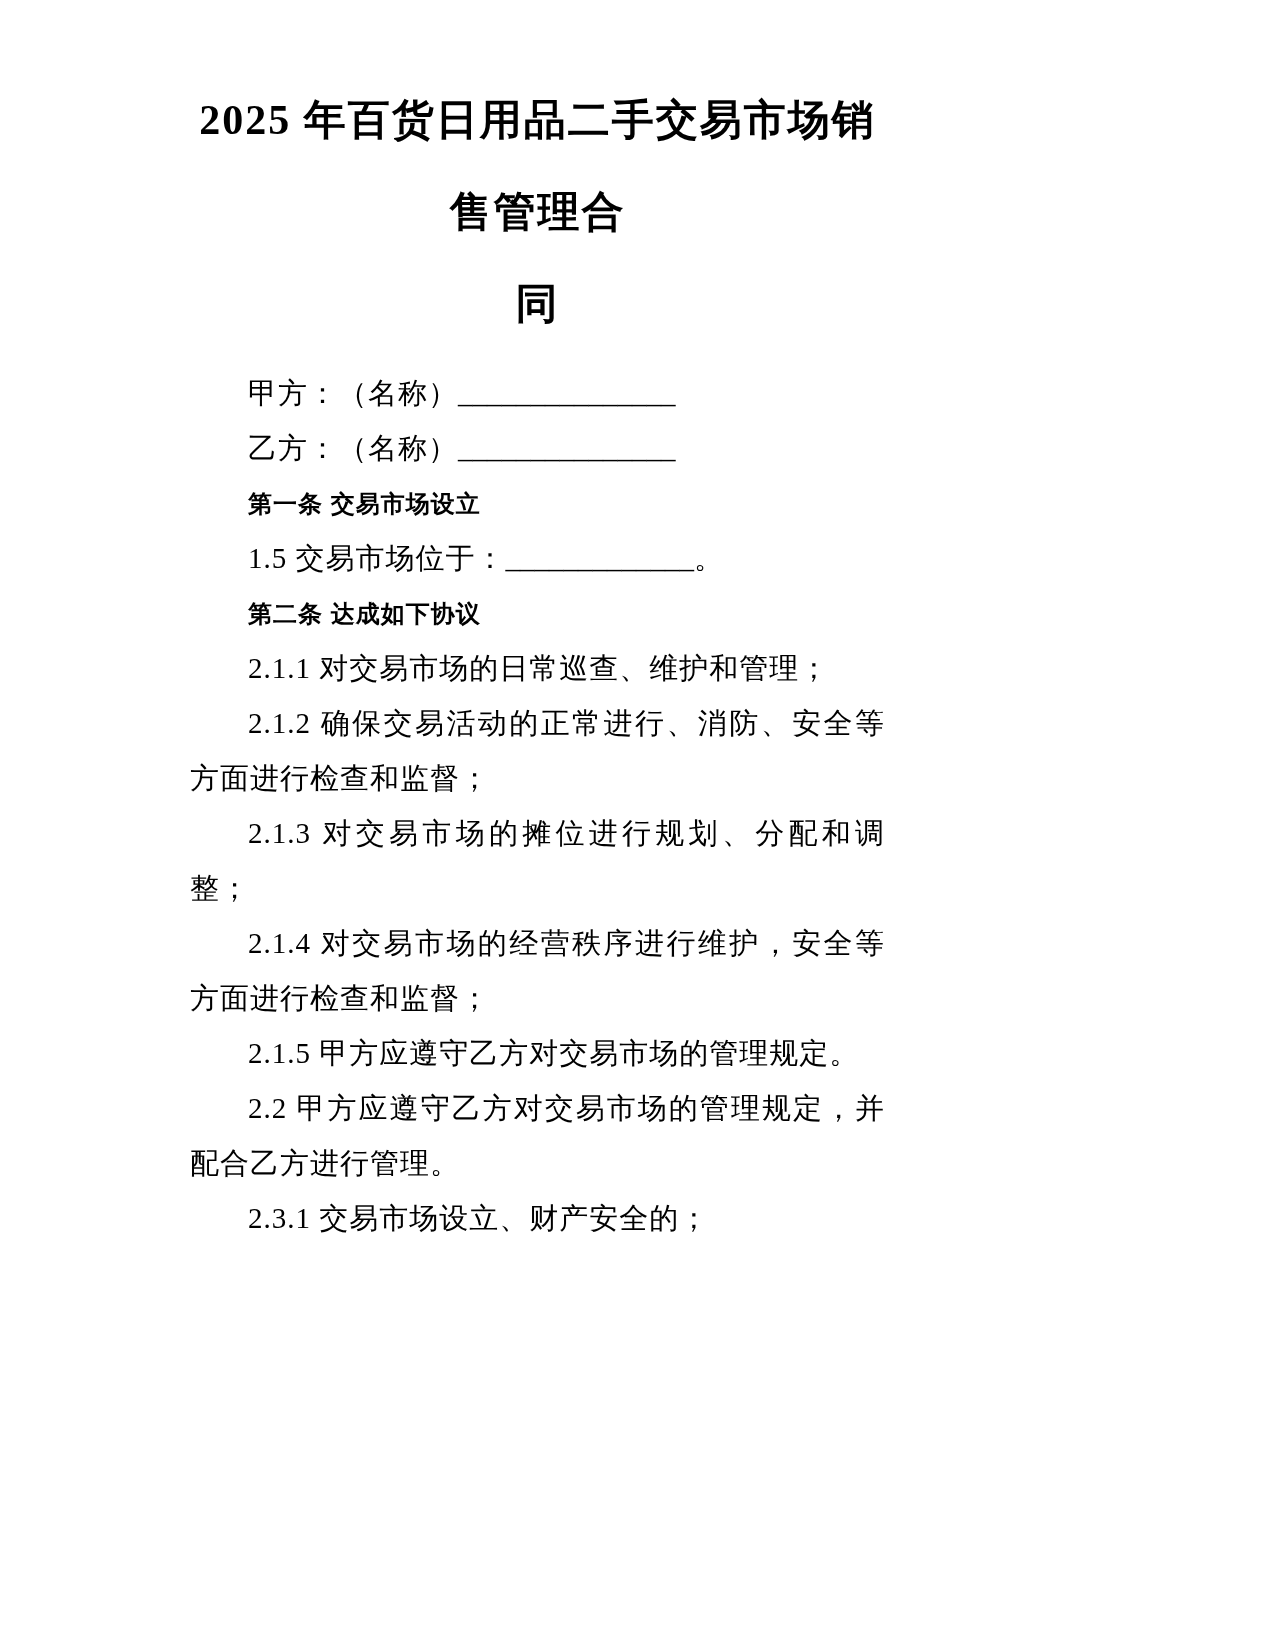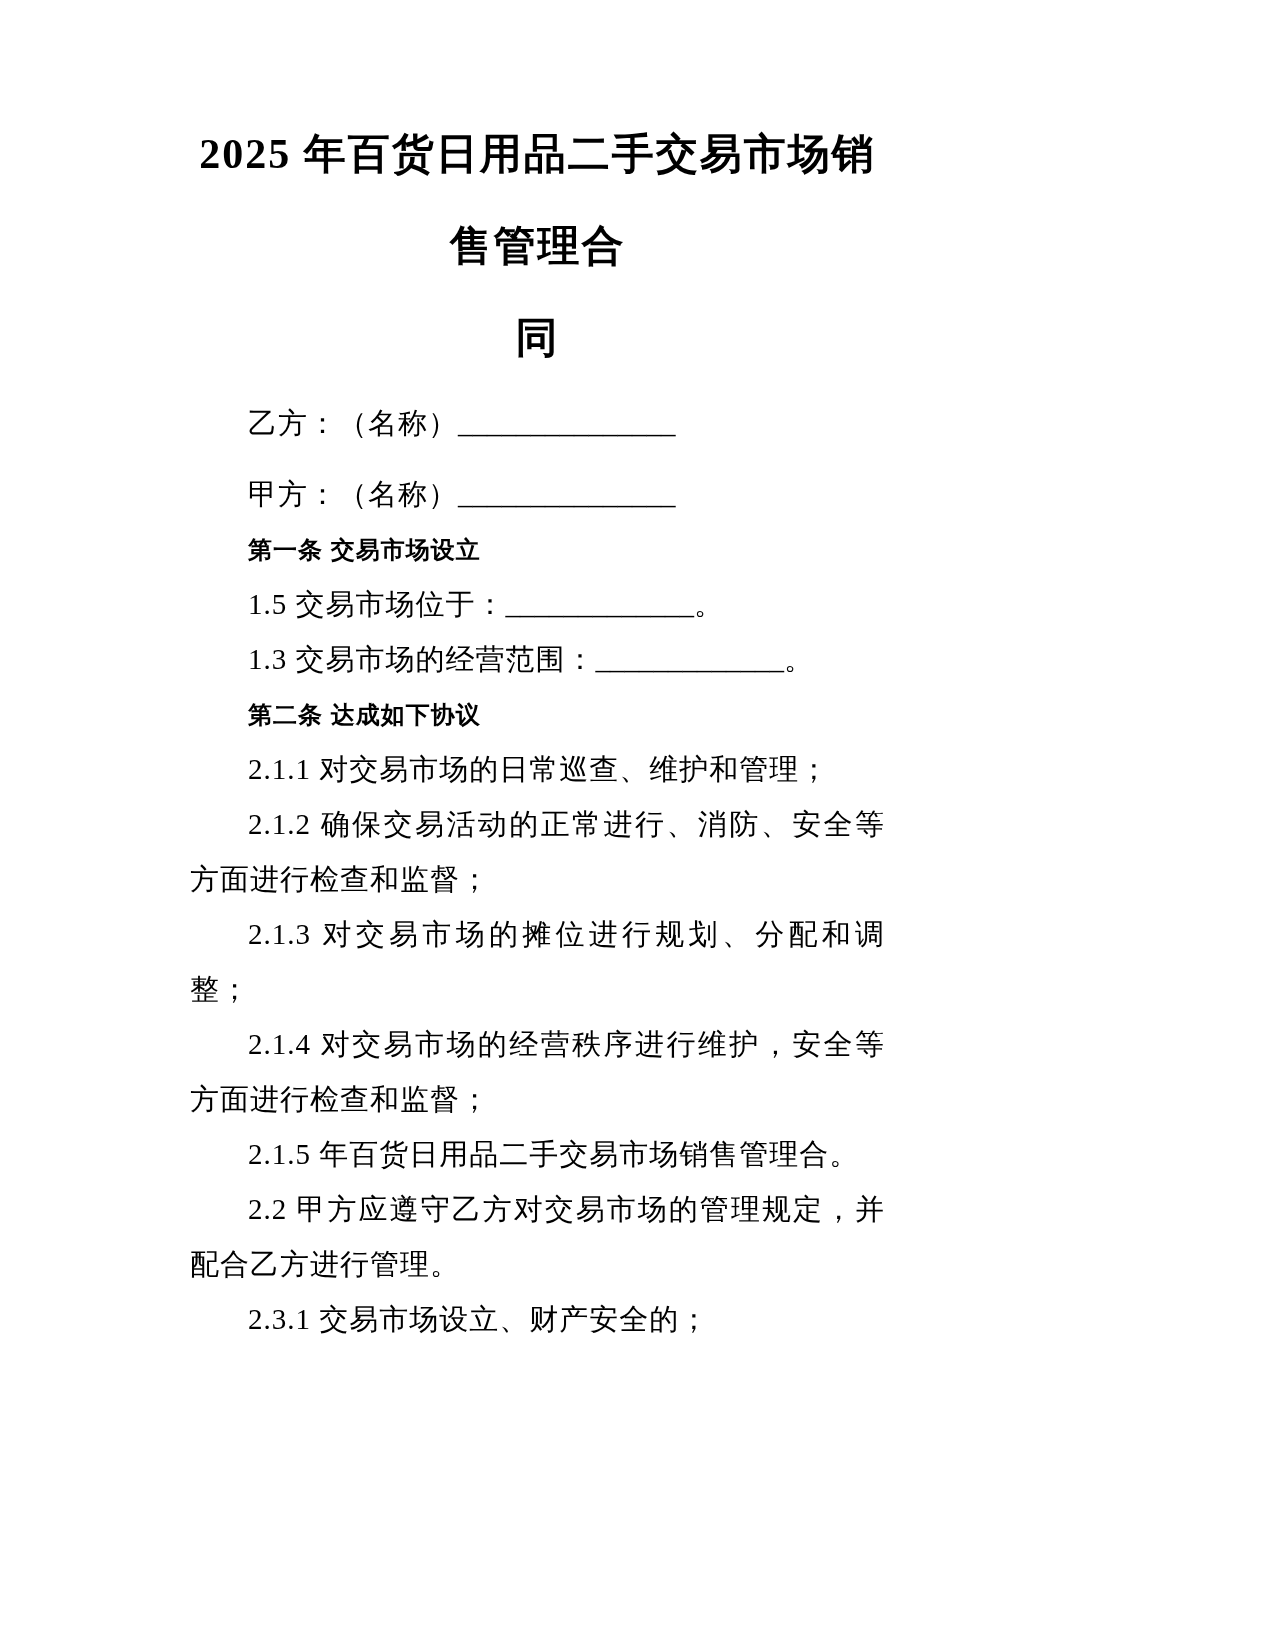--- a/index.html
+++ b/index.html
@@ -11,21 +11,21 @@
     width: 1275px;
     height: 1650px;
     color: #000000;
     font-family: "Liberation Serif", "DejaVu Serif", serif;
     overflow: hidden;
   }
   .doc {
     box-sizing: border-box;
     width: 1061px;
     height: 1650px;
-    padding: 108px 176px 40px 190px;
+    padding: 74px 176px 40px 190px;
   }
   .title {
     margin: 0 0 12px 0;
     font-size: 42px;
     font-weight: bold;
     line-height: 92px;
     text-align: center;
     letter-spacing: 2px;
   }
   .title .tline { display: block; }
@@ -56,34 +56,33 @@
 </head>
 <body>
 
 <div class="doc">
 
   <h1 class="title">
     <span class="tline">2025 年百货日用品二手交易市场销售管理合</span>
     <span class="tline">同</span>
   </h1>
 
+  <p class="para first-body"><span>甲方：（名称）</span><span class="blank">_______________</span></p>
+
   <p class="para"><span>乙方：（名称）</span><span class="blank">_______________</span></p>
-
-  <p class="para first-body"><span>甲方：（名称）</span><span class="blank">_______________</span></p>
 
 
   <h2 class="heading">第一条 交易市场设立</h2>
 
   <p class="para"><span>1.5 交易市场位于：</span><span class="blank">_____________</span><span>。</span></p>
 
-  <p class="para"><span>1.3 交易市场的经营范围：</span><span class="blank">_____________</span><span>。</span></p>
 
   <h2 class="heading">第二条 达成如下协议</h2>
 
   <p class="para">2.1.1 对交易市场的日常巡查、维护和管理；</p>
   <p class="para">2.1.2 确保交易活动的正常进行、消防、安全等方面进行检查和监督；</p>
   <p class="para">2.1.3 对交易市场的摊位进行规划、分配和调整；</p>
   <p class="para">2.1.4 对交易市场的经营秩序进行维护，安全等方面进行检查和监督；</p>
-  <p class="para">2.1.5 年百货日用品二手交易市场销售管理合。</p>
+  <p class="para">2.1.5 甲方应遵守乙方对交易市场的管理规定。</p>
   <p class="para">2.2 甲方应遵守乙方对交易市场的管理规定，并配合乙方进行管理。</p>
   <p class="para">2.3.1 交易市场设立、财产安全的；</p>
 
 </div>
 
 </body></html>

